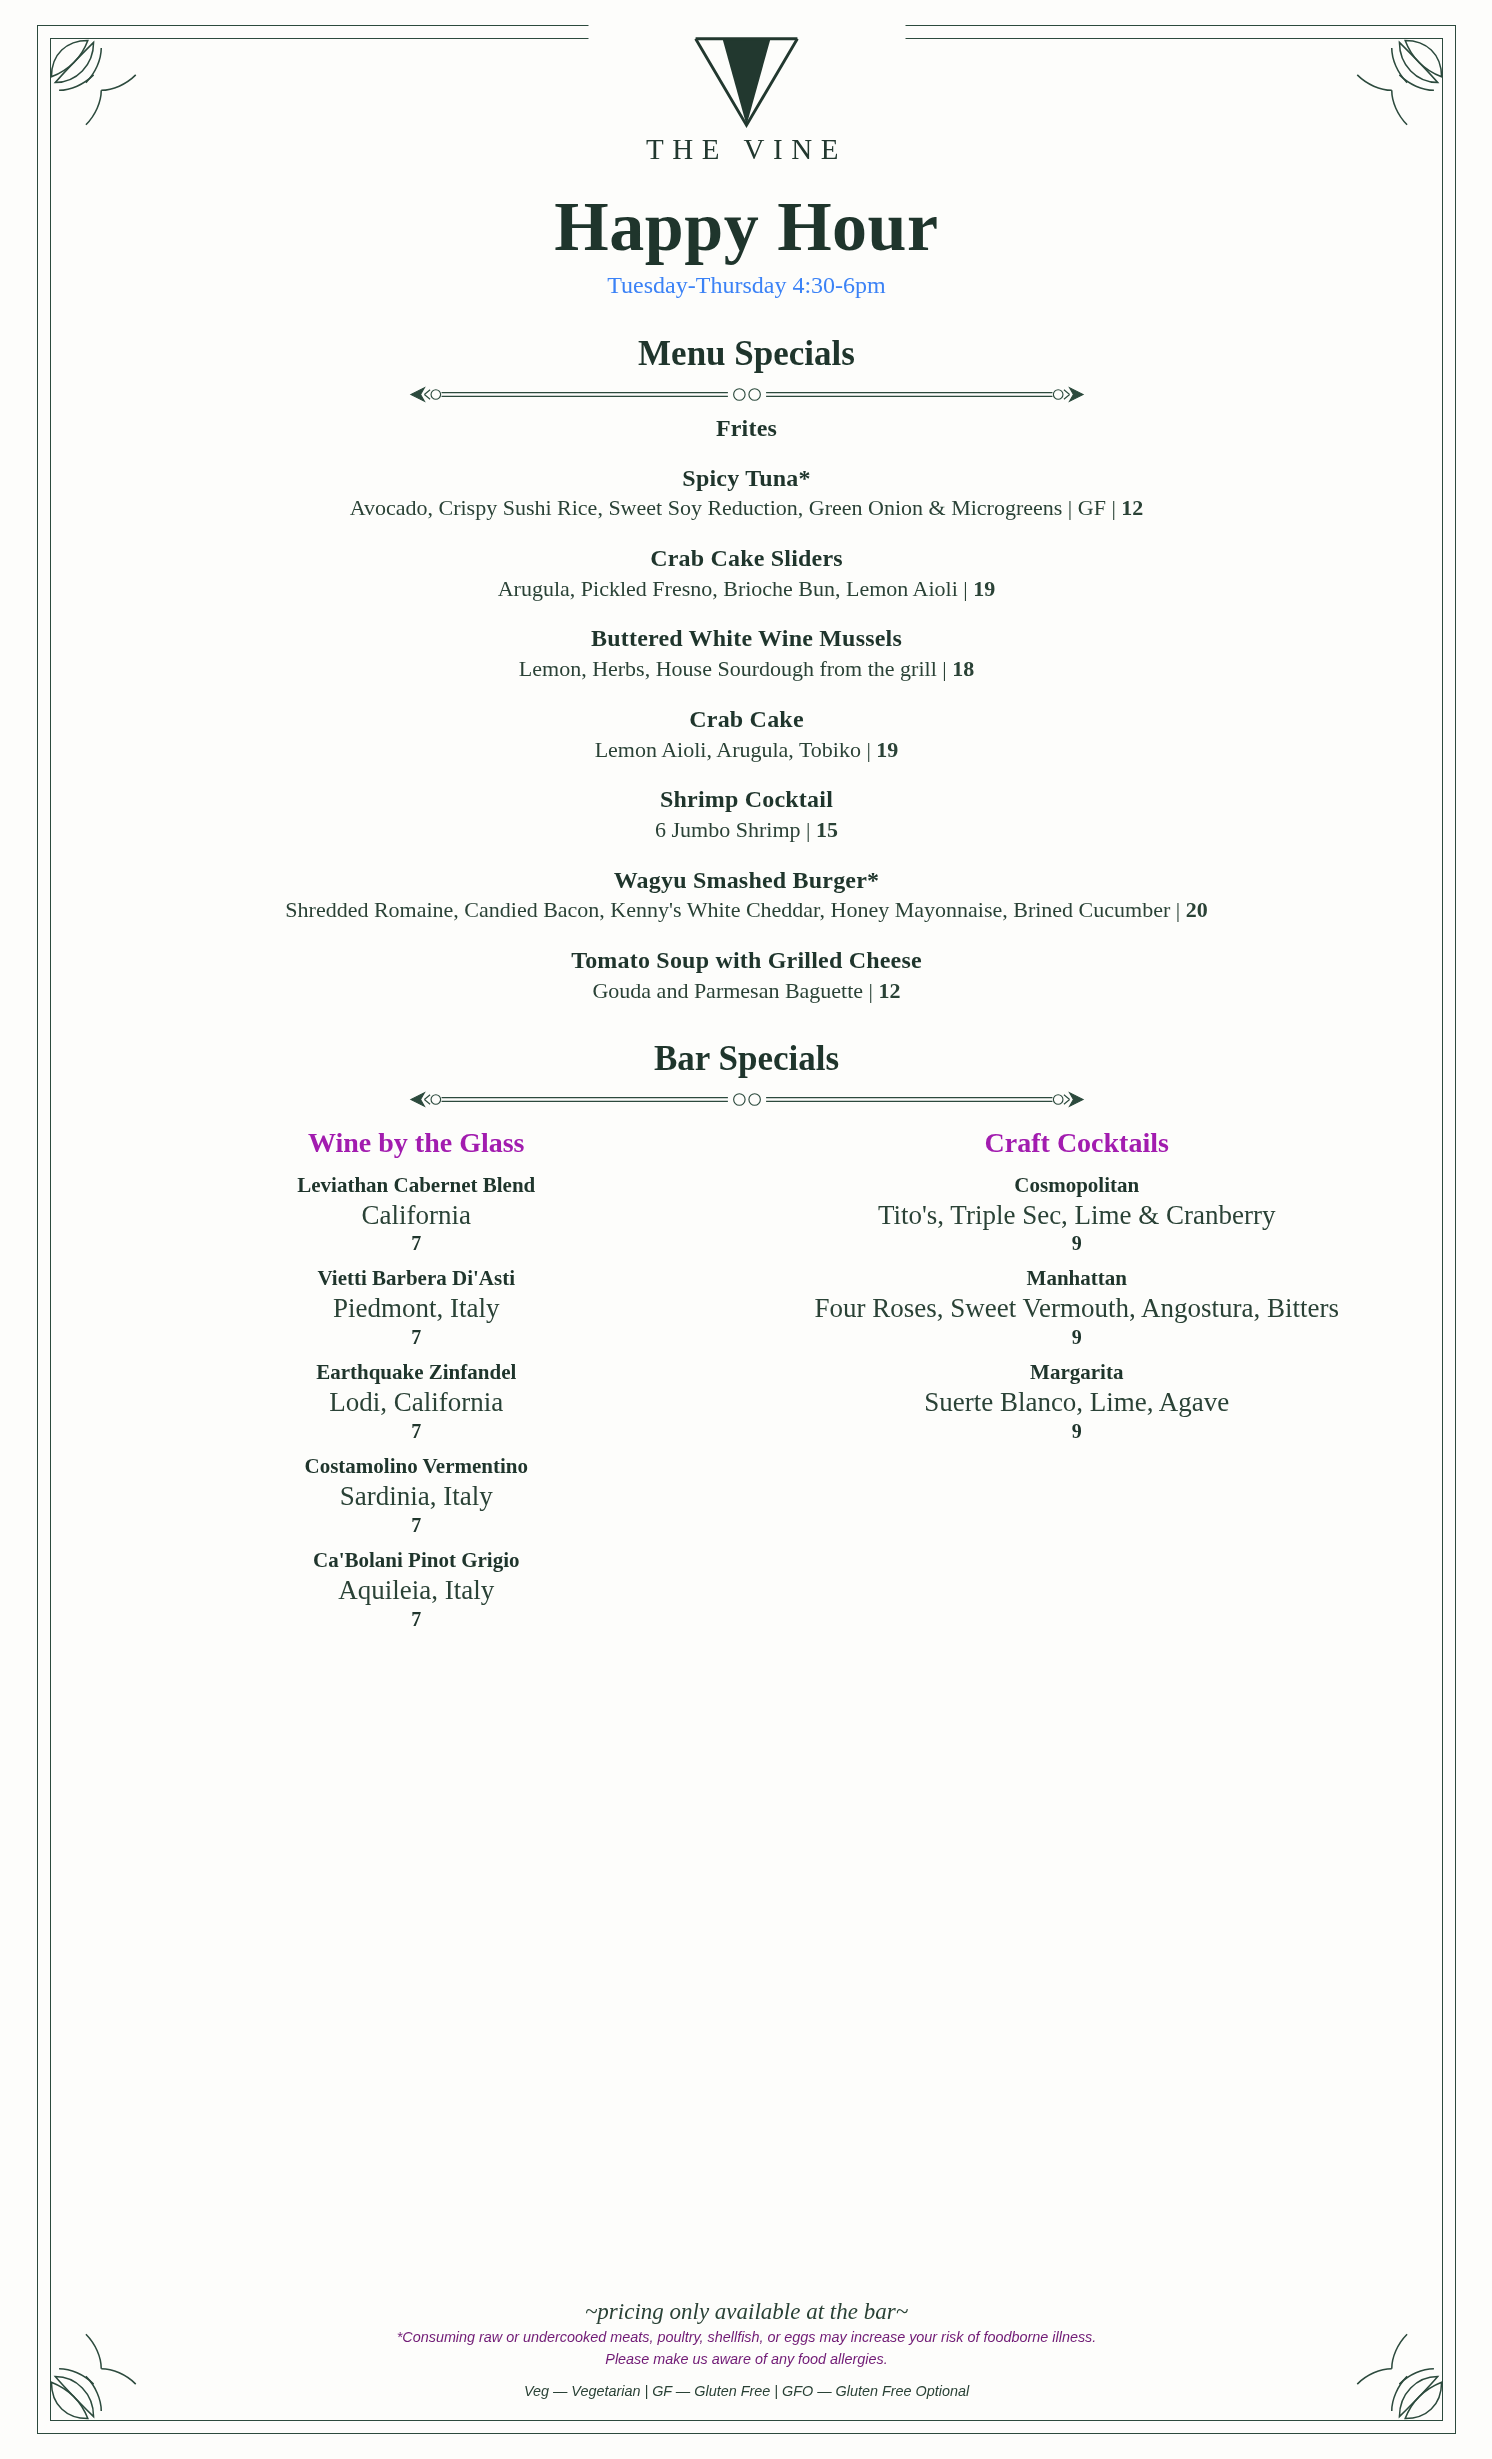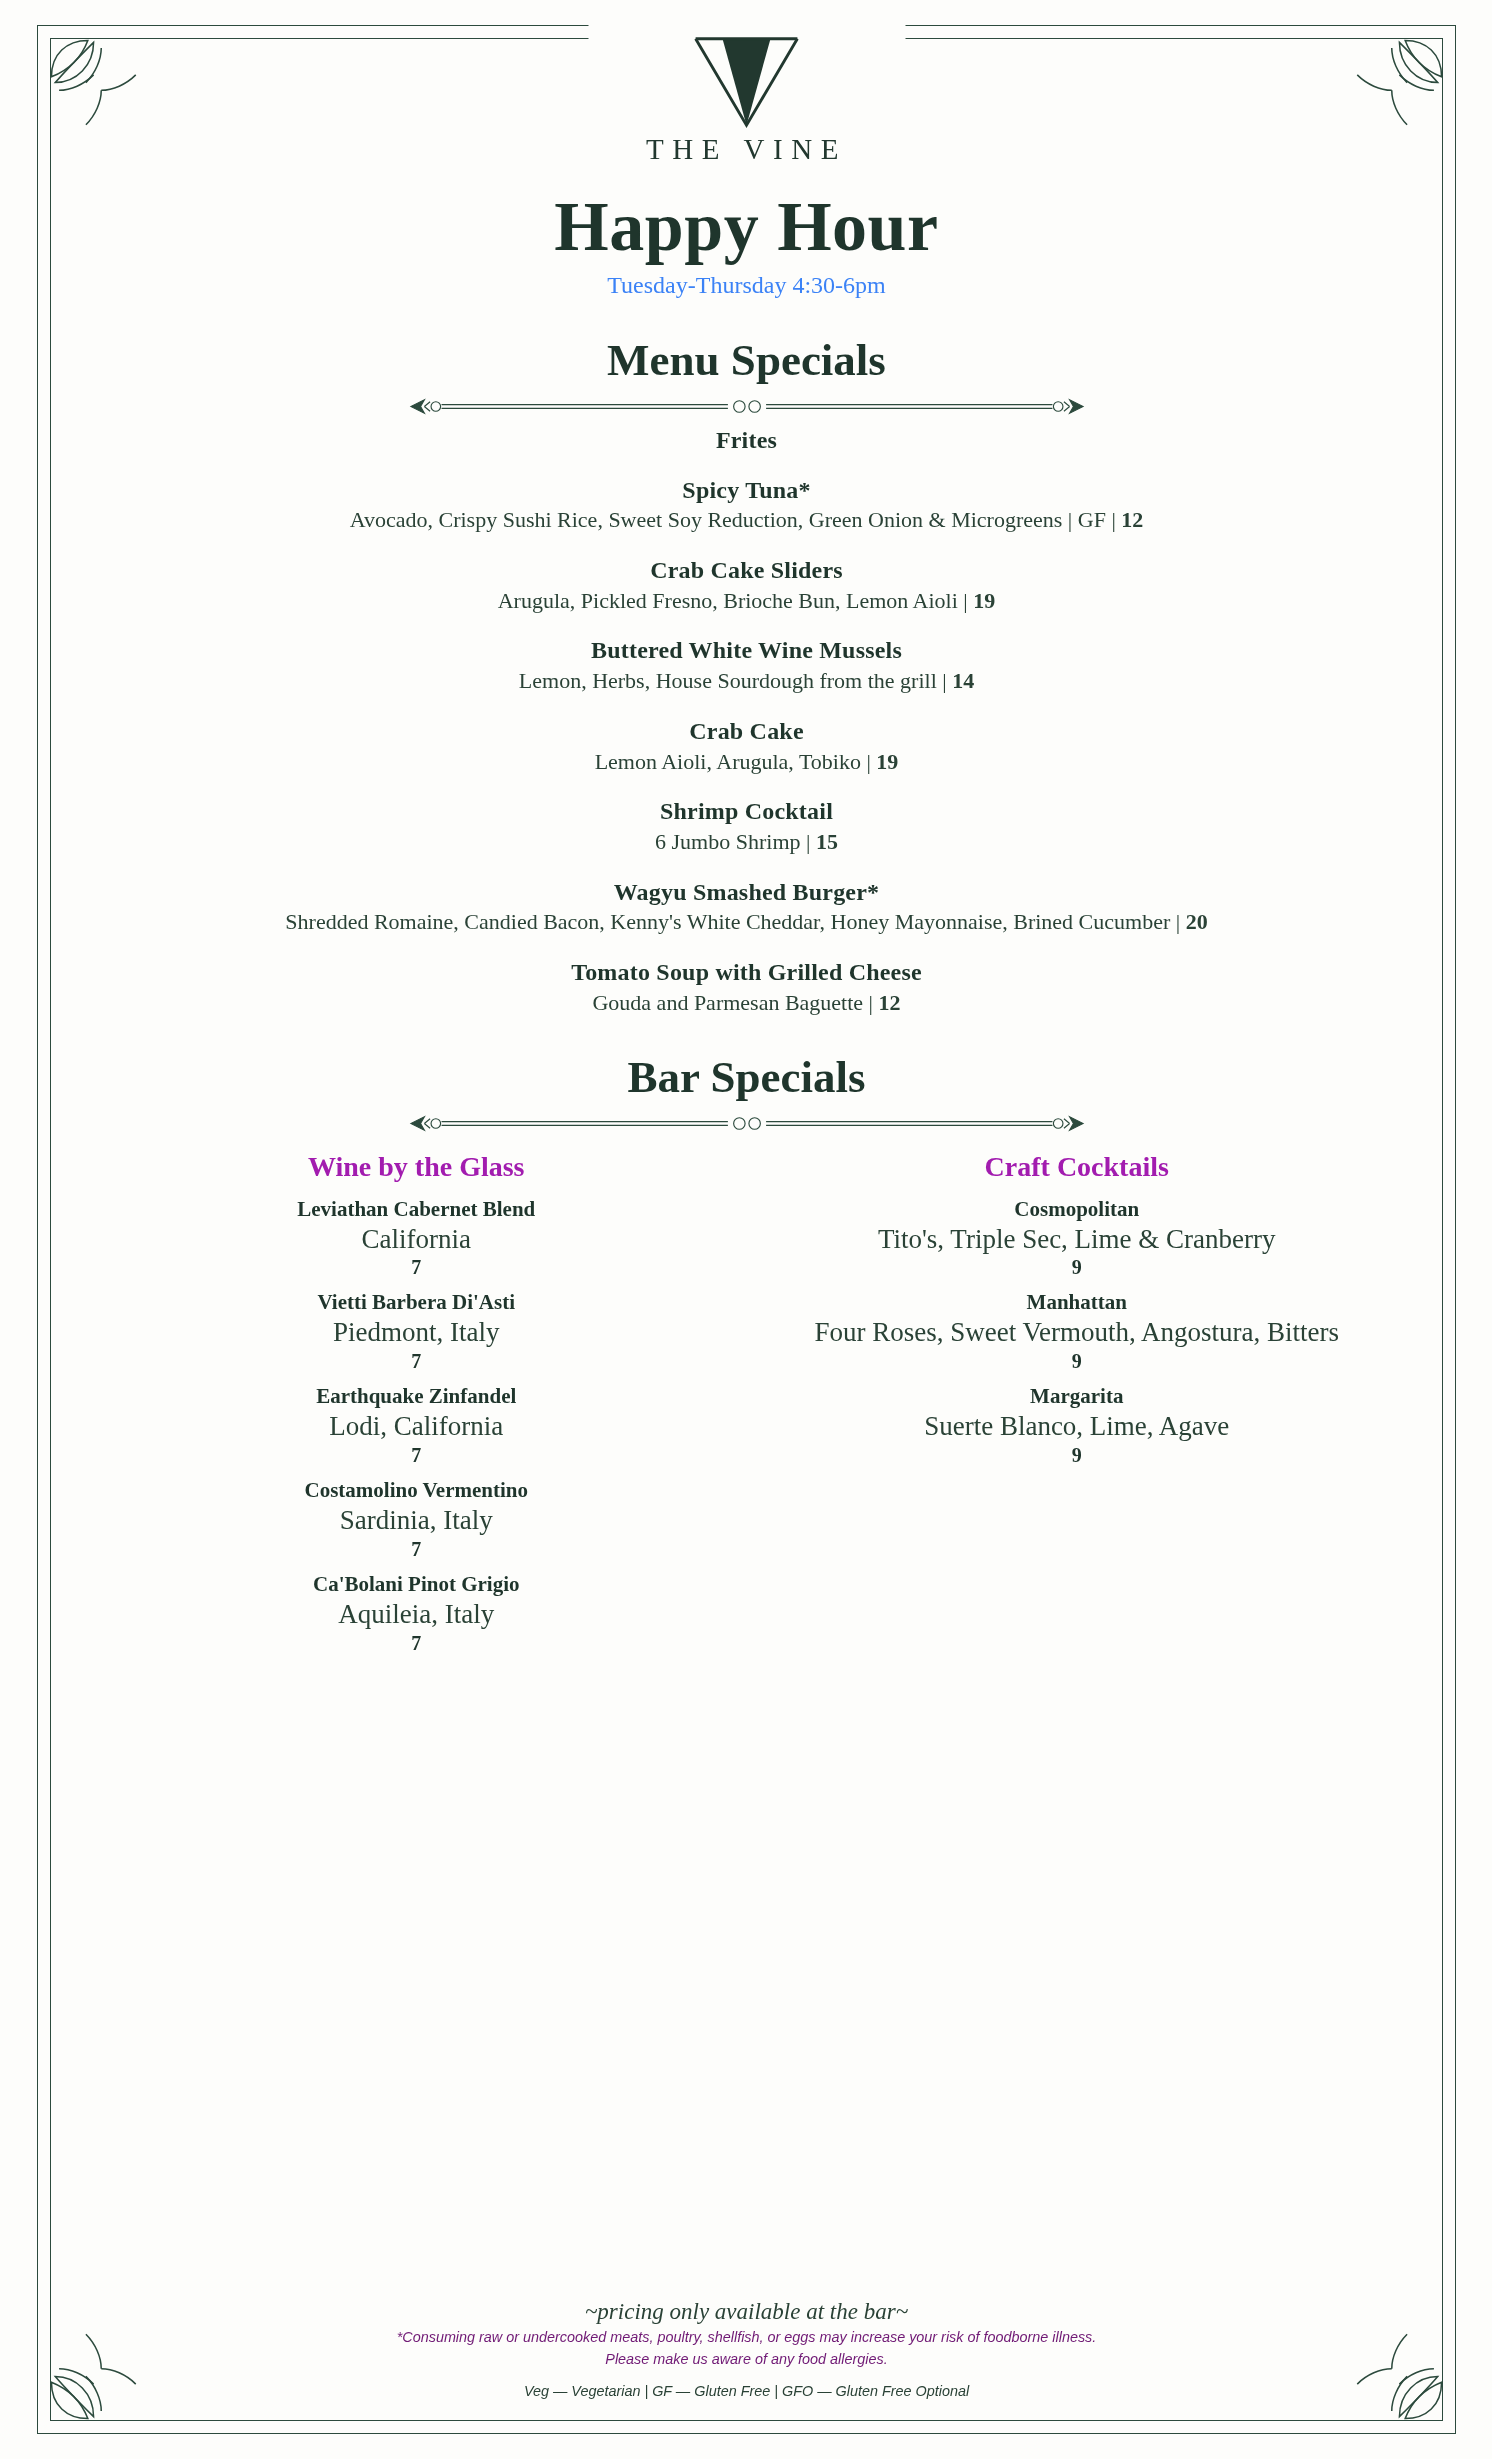--- a/index.html
+++ b/index.html
@@ -100,21 +100,21 @@
     letter-spacing: 0.5px;
     color: #1f352c;
   }
   .subtitle {
     font-size: 24px;
     margin-top: 5.8px;
     color: #3b82f6;
   }
 
   .section-heading {
-    font-size: 45px;
+    font-size: 35px;
     font-weight: bold;
     margin-top: 35px;
     color: #1f352c;
   }
 
   
   .divider {
     margin: 9.6px auto 0 auto;
     width: 692px;
     height: 21px;
@@ -304,21 +304,21 @@
       <div class="item">
         <div class="item-name">Spicy Tuna*</div>
         <div class="item-desc"><span>Avocado, Crispy Sushi Rice, Sweet Soy Reduction, Green Onion &amp; Microgreens | GF | </span><b>12</b></div>
       </div>
       <div class="item">
         <div class="item-name">Crab Cake Sliders</div>
         <div class="item-desc"><span>Arugula, Pickled Fresno, Brioche Bun, Lemon Aioli | </span><b>19</b></div>
       </div>
       <div class="item">
         <div class="item-name">Buttered White Wine Mussels</div>
-        <div class="item-desc"><span>Lemon, Herbs, House Sourdough from the grill | </span><b>14</b></div>
+        <div class="item-desc"><span>Lemon, Herbs, House Sourdough from the grill | </span><b>18</b></div>
       </div>
       <div class="item">
         <div class="item-name">Crab Cake</div>
         <div class="item-desc"><span>Lemon Aioli, Arugula, Tobiko | </span><b>19</b></div>
       </div>
       <div class="item">
         <div class="item-name">Shrimp Cocktail</div>
         <div class="item-desc"><span>6 Jumbo Shrimp | </span><b>15</b></div>
       </div>
       <div class="item">

